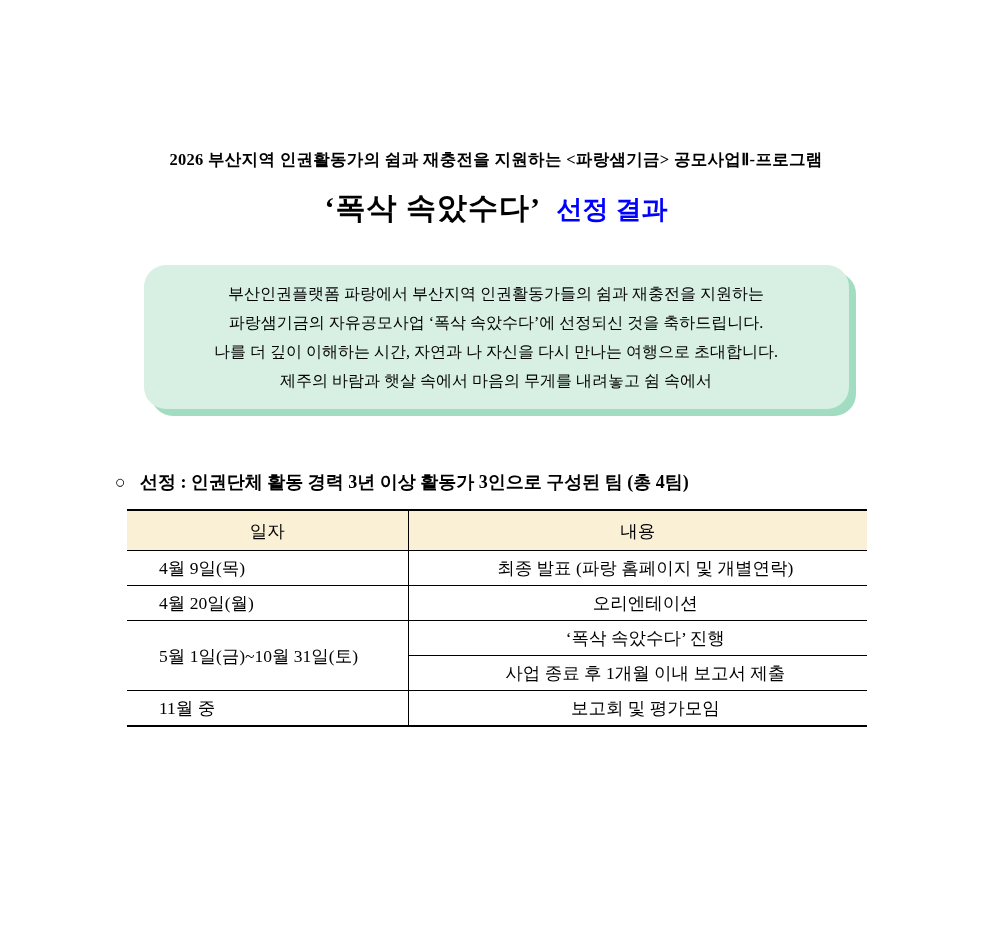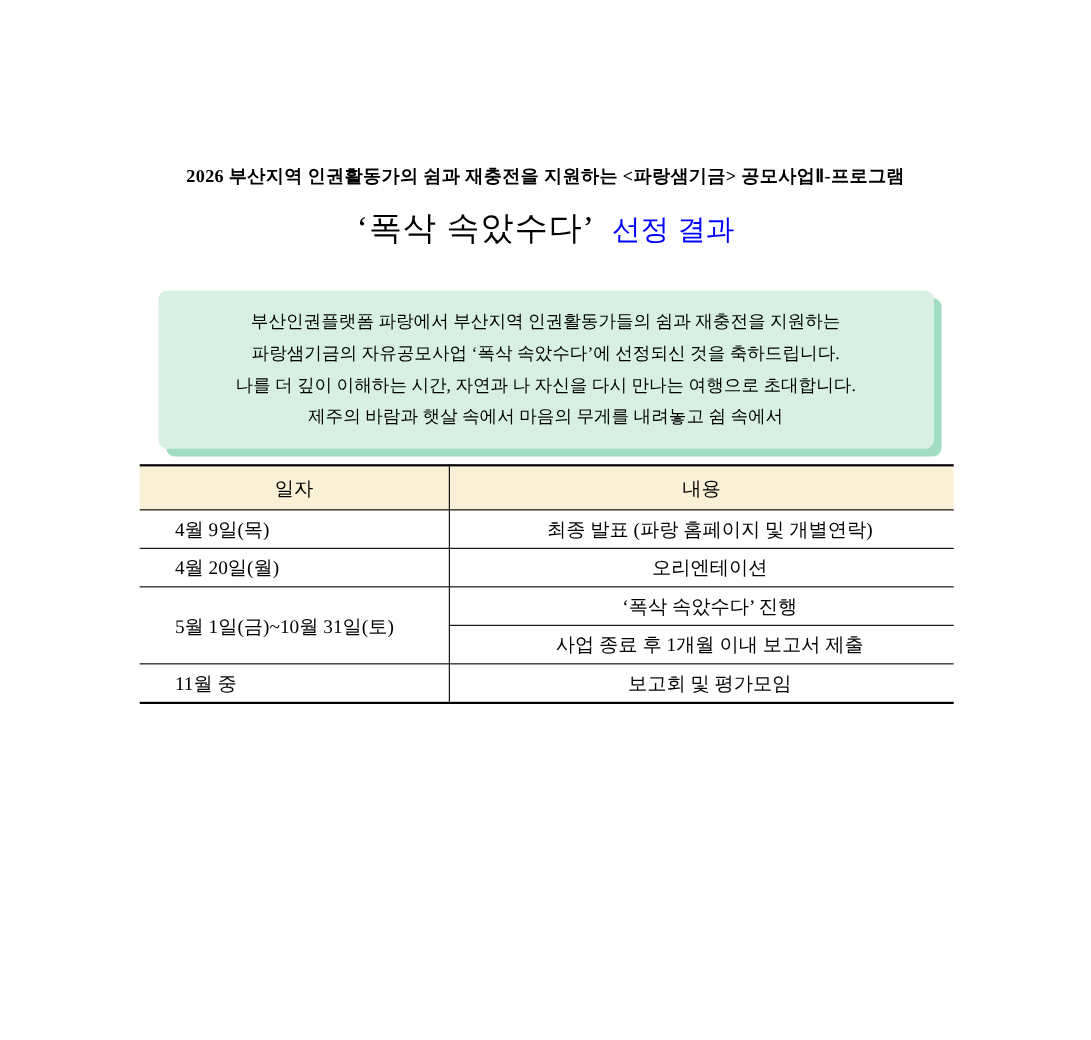--- a/index.html
+++ b/index.html
@@ -19,38 +19,38 @@
     font-weight: bold;
     line-height: 24px;
     letter-spacing: 0.3px;
     white-space: nowrap;
   }
 
   .doc-title {
     margin: 16px 0 0 0;
     text-align: center;
     font-size: 30px;
-    font-weight: normal;
+    font-weight: bold;
     line-height: 40px;
   }
   .title-program { color: #000000; letter-spacing: 1px; }
   .title-result {
     color: #0000ff;
     font-family: "Liberation Sans", sans-serif;
     font-size: 26px;
     margin-left: 8px;
   }
 
   .notice-box {
     box-sizing: border-box;
     width: 705px;
     height: 144px;
     margin: 36px auto 0 auto;
     background: #d7f0e3;
-    border-radius: 8px;
+    border-radius: 22px;
     box-shadow: 7px 7px 0 #a2ddc1;
     display: flex;
     flex-direction: column;
     justify-content: center;
     text-align: center;
     font-size: 16px;
     line-height: 29px;
   }
   .notice-box p { margin: 0; }
 
@@ -121,20 +121,23 @@
     <span class="title-result">선정 결과</span>
   </h1>
 
   <div class="notice-box">
     <p>부산인권플랫폼 파랑에서 부산지역 인권활동가들의 쉼과 재충전을 지원하는</p>
     <p>파랑샘기금의 자유공모사업 ‘폭삭 속았수다’에 선정되신 것을 축하드립니다.</p>
     <p>나를 더 깊이 이해하는 시간, 자연과 나 자신을 다시 만나는 여행으로 초대합니다.</p>
     <p>제주의 바람과 햇살 속에서 마음의 무게를 내려놓고 쉼 속에서</p>
   </div>
 
+  <div class="bullet-line">
+    <span class="bullet">○</span><span>선정 : 인권단체 활동 경력 3년 이상 활동가 3인으로 구성된 팀 (총 4팀)</span>
+  </div>
 
 
 
   <table class="schedule-table">
     <colgroup>
       <col class="date-col">
       <col class="content-col">
     </colgroup>
     <thead>
       <tr>

